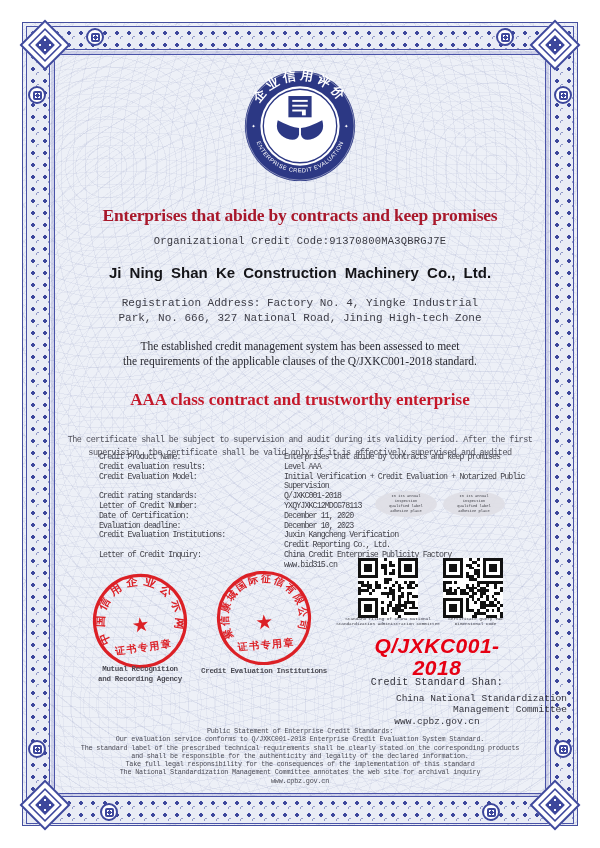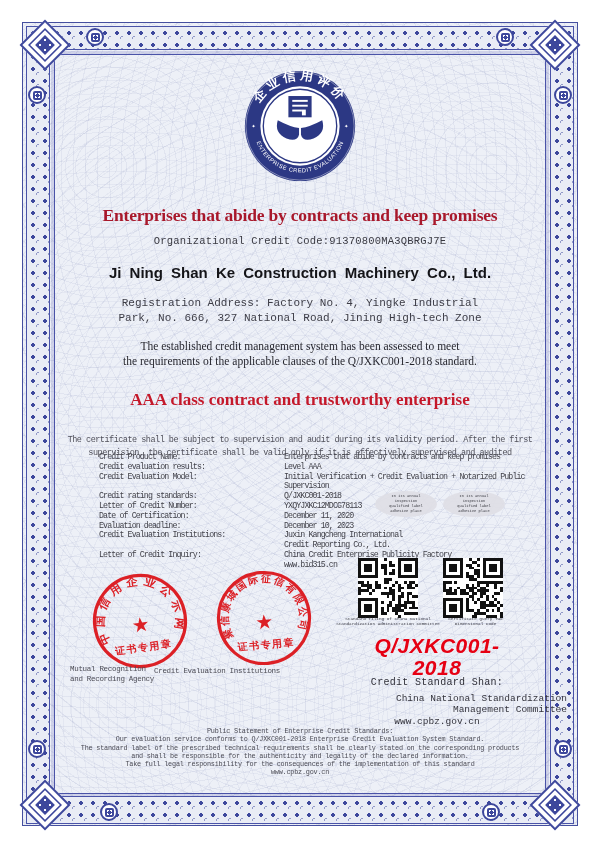--- a/index.html
+++ b/index.html
@@ -65,21 +65,21 @@
   .details{top:394px;left:24px;right:0;color:#43434b;font-size:8.3px;letter-spacing:-.9px;line-height:9.8px;}
   .drow{display:flex;}
   .dlabel{width:185px;flex:none;padding-left:17px;}
   .dvalue{white-space:pre-line;}
   .sticker{width:62px;height:26px;border-radius:50%;background:#dfdfe6;opacity:.92;
     display:flex;align-items:center;justify-content:center;text-align:center;}
   .sticker span{display:block;width:160%;font-size:6px;line-height:1.35;color:#2c2c33;
     transform:scale(.62);transform-origin:center;white-space:pre-line;}
   .stk1{left:317px;top:433px;} .stk2{left:385px;top:433px;}
   .seal1{left:32px;top:513px;} .seal2{left:156px;top:510px;}
-  .sealcap{color:#4d4d56;font-size:7.5px;line-height:10px;white-space:pre-line;letter-spacing:-.3px;}
+  .sealcap{color:#4d4d56;font-size:7.5px;line-height:10px;text-align:center;white-space:pre-line;letter-spacing:-.3px;font-weight:bold;}
   .scap1{left:12px;top:606px;width:140px;}
   .scap2{left:96px;top:608px;width:220px;}
   .qr1{left:300px;top:500px;} .qr2{left:385px;top:500px;}
   .qrcap{color:#3a3a44;text-align:center;}
   .qrcap span{display:block;width:170%;margin-left:-35%;font-size:6px;line-height:1.4;
     transform:scale(.72);transform-origin:top center;white-space:pre-line;}
   .qcap1{left:270px;top:558px;width:120px;} .qcap2{left:362px;top:558px;width:110px;}
   .stdcode{left:269px;top:577px;width:220px;text-align:center;color:#e60013;white-space:pre-line;
     font-family:"Liberation Sans","DejaVu Sans",sans-serif;font-weight:bold;font-style:italic;
     font-size:21px;line-height:22px;letter-spacing:.5px;}
@@ -184,21 +184,21 @@
       <div class="drow">
           <span class="dlabel">Date of Certification:</span>
           <span class="dvalue">December 11, 2020</span>
         </div>
       <div class="drow">
           <span class="dlabel">Evaluation deadline:</span>
           <span class="dvalue">December 10, 2023</span>
         </div>
       <div class="drow">
           <span class="dlabel">Credit Evaluation Institutions:</span>
-          <span class="dvalue">Juxin Kangcheng International
+          <span class="dvalue">Juxin Kangcheng Verification
 Credit Reporting Co., Ltd.</span>
         </div>
       <div class="drow">
           <span class="dlabel">Letter of Credit Inquiry:</span>
           <span class="dvalue">China Credit Enterprise Publicity Factory
 www.bid315.cn</span>
         </div>
     </div>
 
     <div class="abs sticker stk1">
@@ -516,16 +516,17 @@
     <div class="abs queryorg">China National Standardization
 Management Committee</div>
     <div class="abs queryurl">www.cpbz.gov.cn</div>
 
     <div class="abs footer">
       <div>Public Statement of Enterprise Credit Standards:</div>
       <div>Our evaluation service conforms to Q/JXKC001-2018 Enterprise Credit Evaluation System Standard.</div>
       <div>The standard label of the prescribed technical requirements shall be clearly stated on the corresponding products</div>
       <div>and shall be responsible for the authenticity and legality of the declared information.</div>
       <div>Take full legal responsibility for the consequences of the implementation of this standard</div>
+      <div>The National Standardization Management Committee annotates the web site for archival inquiry</div>
       <div>www.cpbz.gov.cn</div>
     </div>
   </div>
 </div>
 
 </body></html>

